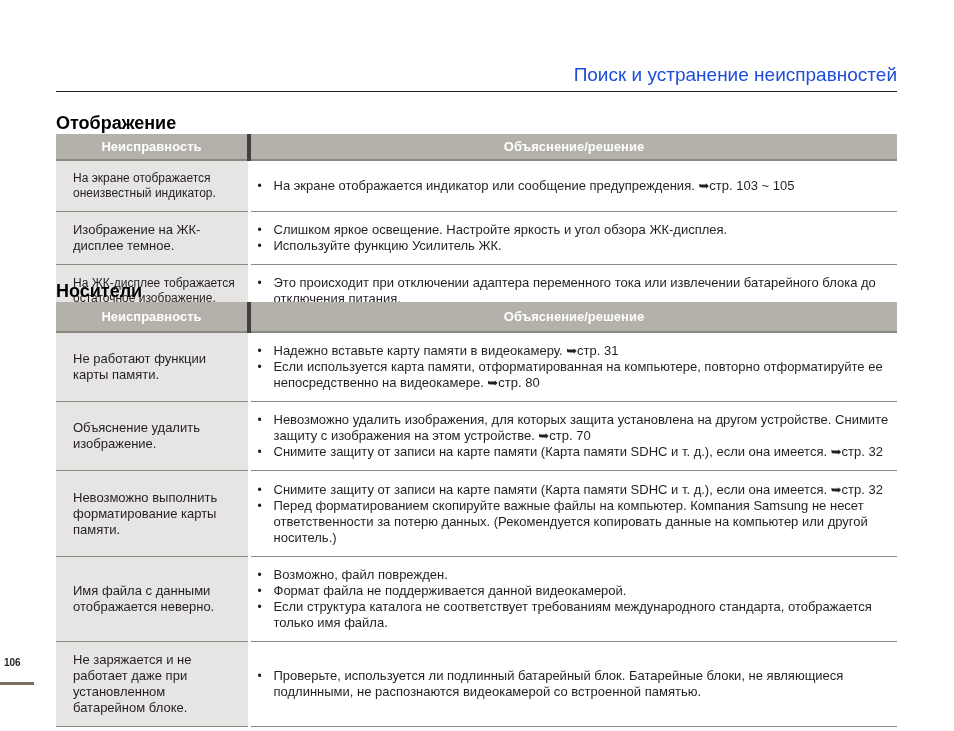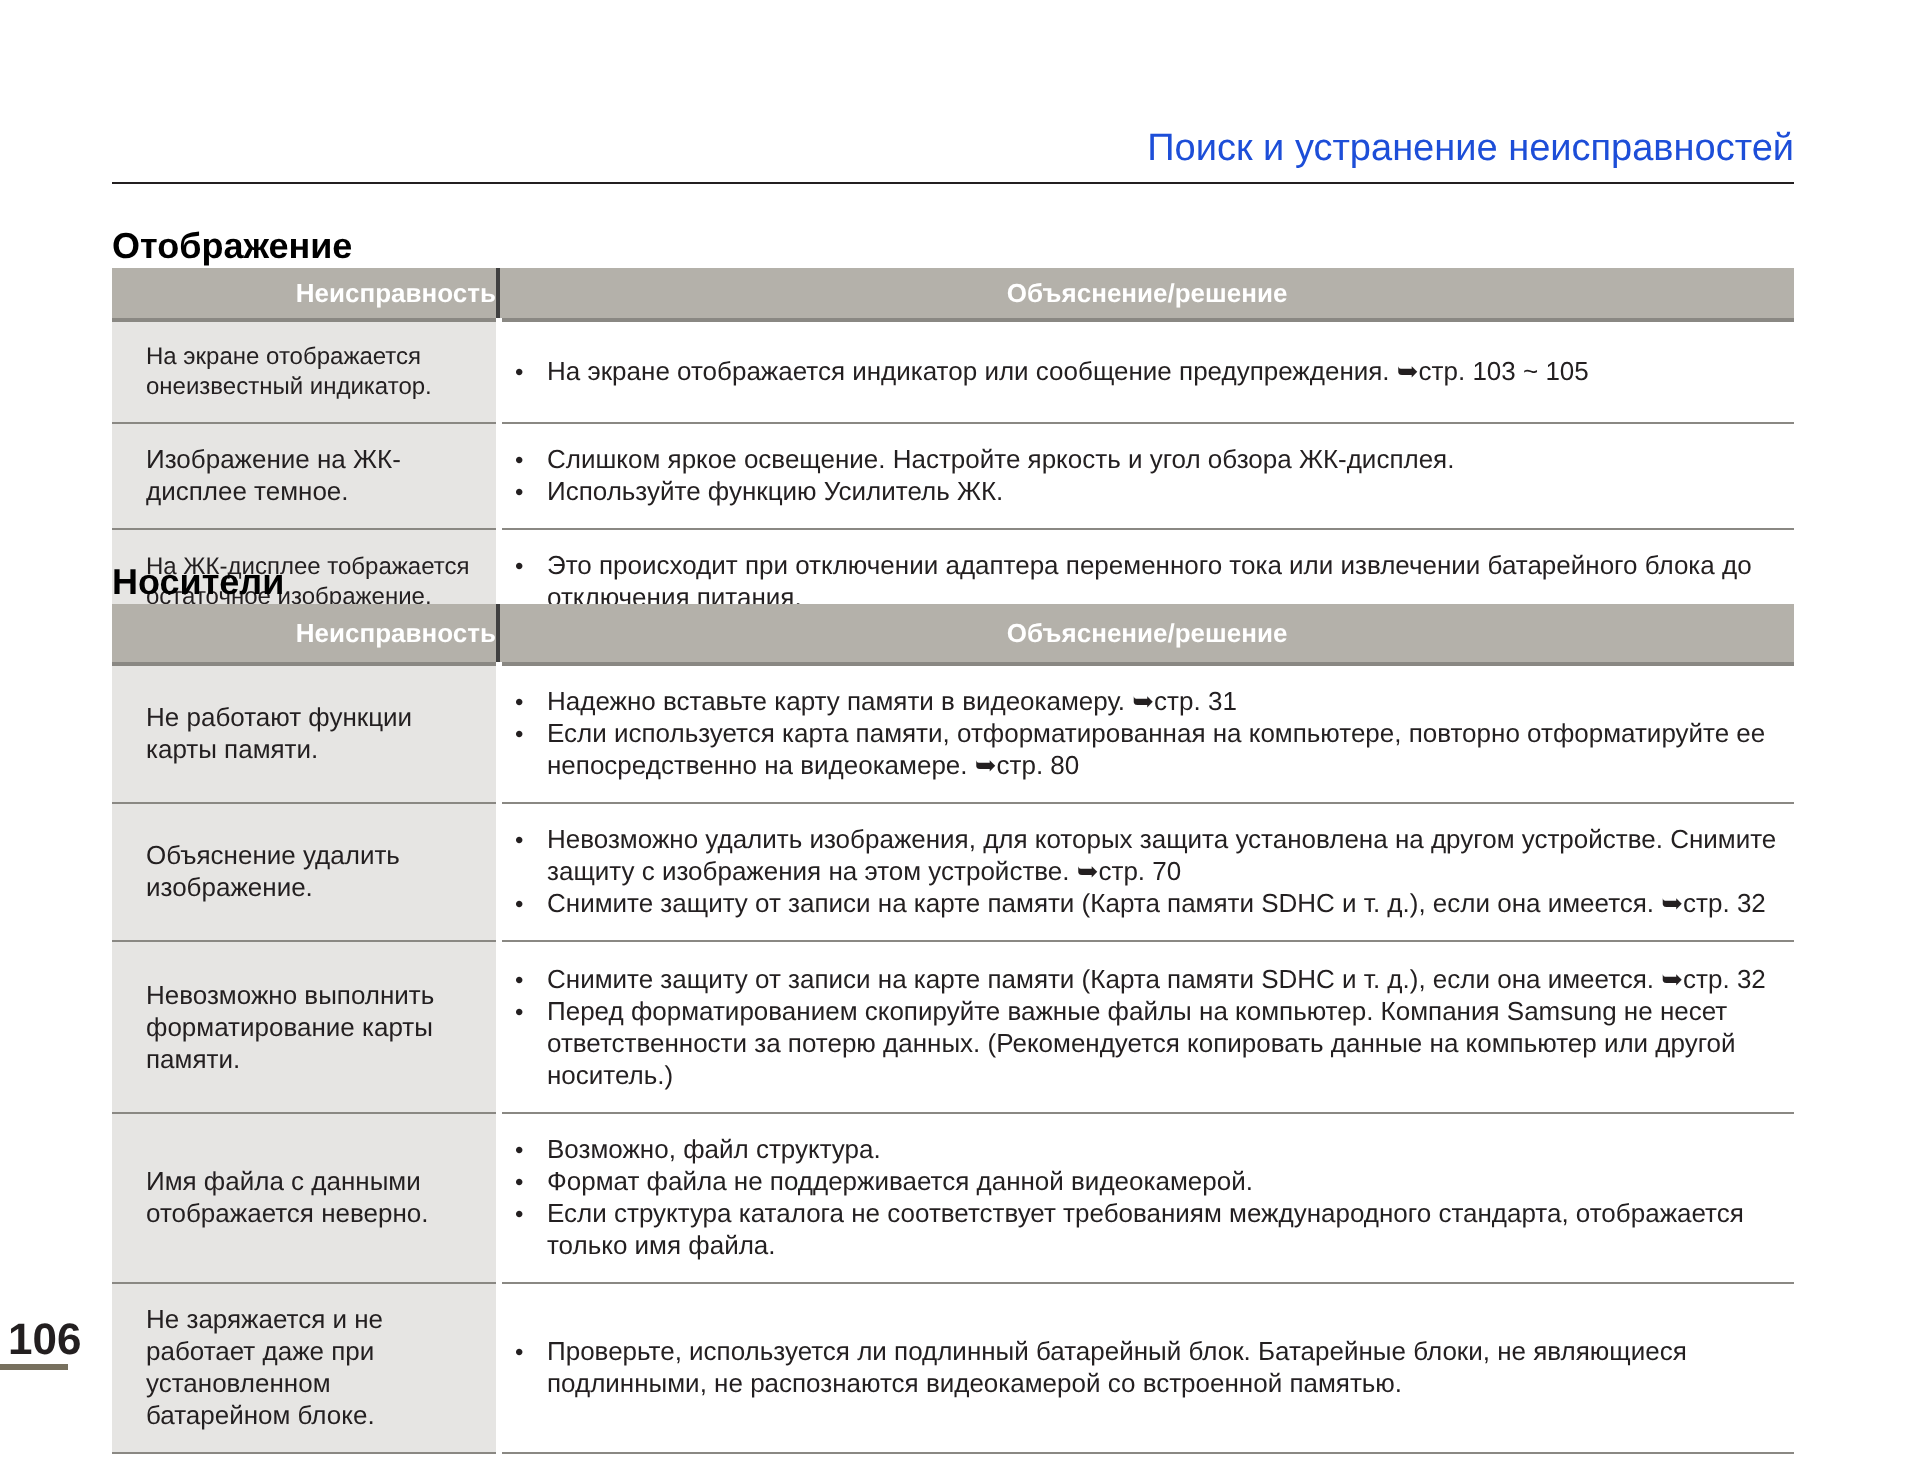--- a/index.html
+++ b/index.html
@@ -24,36 +24,36 @@
     border-collapse: collapse; table-layout: fixed;
     font-size: 13px; line-height: 16px;
   }
   table.ts col.c1 { width: 193px; }
   table.ts col.c2 { width: 648px; }
   table.ts th {
     background: #b4b1aa; color: #ffffff; font-weight: bold; font-size: 13px;
     text-align: center; padding: 0; height: 25px;
     border-bottom: 2px solid #8a8883;
   }
-  table.ts th.h1 { border-right: 2px solid #404040; text-align: right; }
+  table.ts th.h1 { border-right: 4px solid #404040; }
   table.ts td { padding: 10px; vertical-align: middle; border-bottom: 1px solid #8a8883; }
   table.ts td.issue {
     background: #e6e5e3; border-right: 3px solid #ffffff;
     padding-left: 17px;
   }
   table.ts td.sol { padding-left: 7px; padding-right: 4px; }
   .small { font-size: 12px; line-height: 15px; }
   ul.bl { margin: 0; padding: 0; list-style: none; }
   ul.bl li { position: relative; padding-left: 16px; }
   ul.bl li::before {
     content: "•"; position: absolute; left: 0; top: 0; font-size: 12px;
   }
   .page-number {
     position: absolute; left: 4px; top: 657px;
-    font-size: 22px; font-weight: bold; color: #231f20;
+    font-size: 10px; font-weight: bold; color: #231f20;
   }
   .page-bar {
     position: absolute; left: 0; top: 682px; width: 34px; height: 3px;
     background: #77705e;
   }
 </style>
 </head>
 <body>
 
 <h1 class="page-title">Поиск и устранение неисправностей</h1>
@@ -133,21 +133,21 @@
       <ul class="bl">
         <li>Снимите защиту от записи на карте памяти (Карта памяти SDHC и т. д.), если она имеется. ➥стр. 32</li>
         <li>Перед форматированием скопируйте важные файлы на компьютер. Компания Samsung не несет ответственности за потерю данных. (Рекомендуется копировать данные на компьютер или другой носитель.)</li>
       </ul>
     </td>
   </tr>
   <tr style="height:71px;">
     <td class="issue">Имя файла с данными отображается неверно.</td>
     <td class="sol">
       <ul class="bl">
-        <li>Возможно, файл структура.</li>
+        <li>Возможно, файл поврежден.</li>
         <li>Формат файла не поддерживается данной видеокамерой.</li>
         <li>Если структура каталога не соответствует требованиям международного стандарта, отображается только имя файла.</li>
       </ul>
     </td>
   </tr>
   <tr style="height:71px;">
     <td class="issue">Не заряжается и не работает даже при установленном батарейном блоке.</td>
     <td class="sol">
       <ul class="bl">
         <li>Проверьте, используется ли подлинный батарейный блок. Батарейные блоки, не являющиеся подлинными, не распознаются видеокамерой со встроенной памятью.</li>

